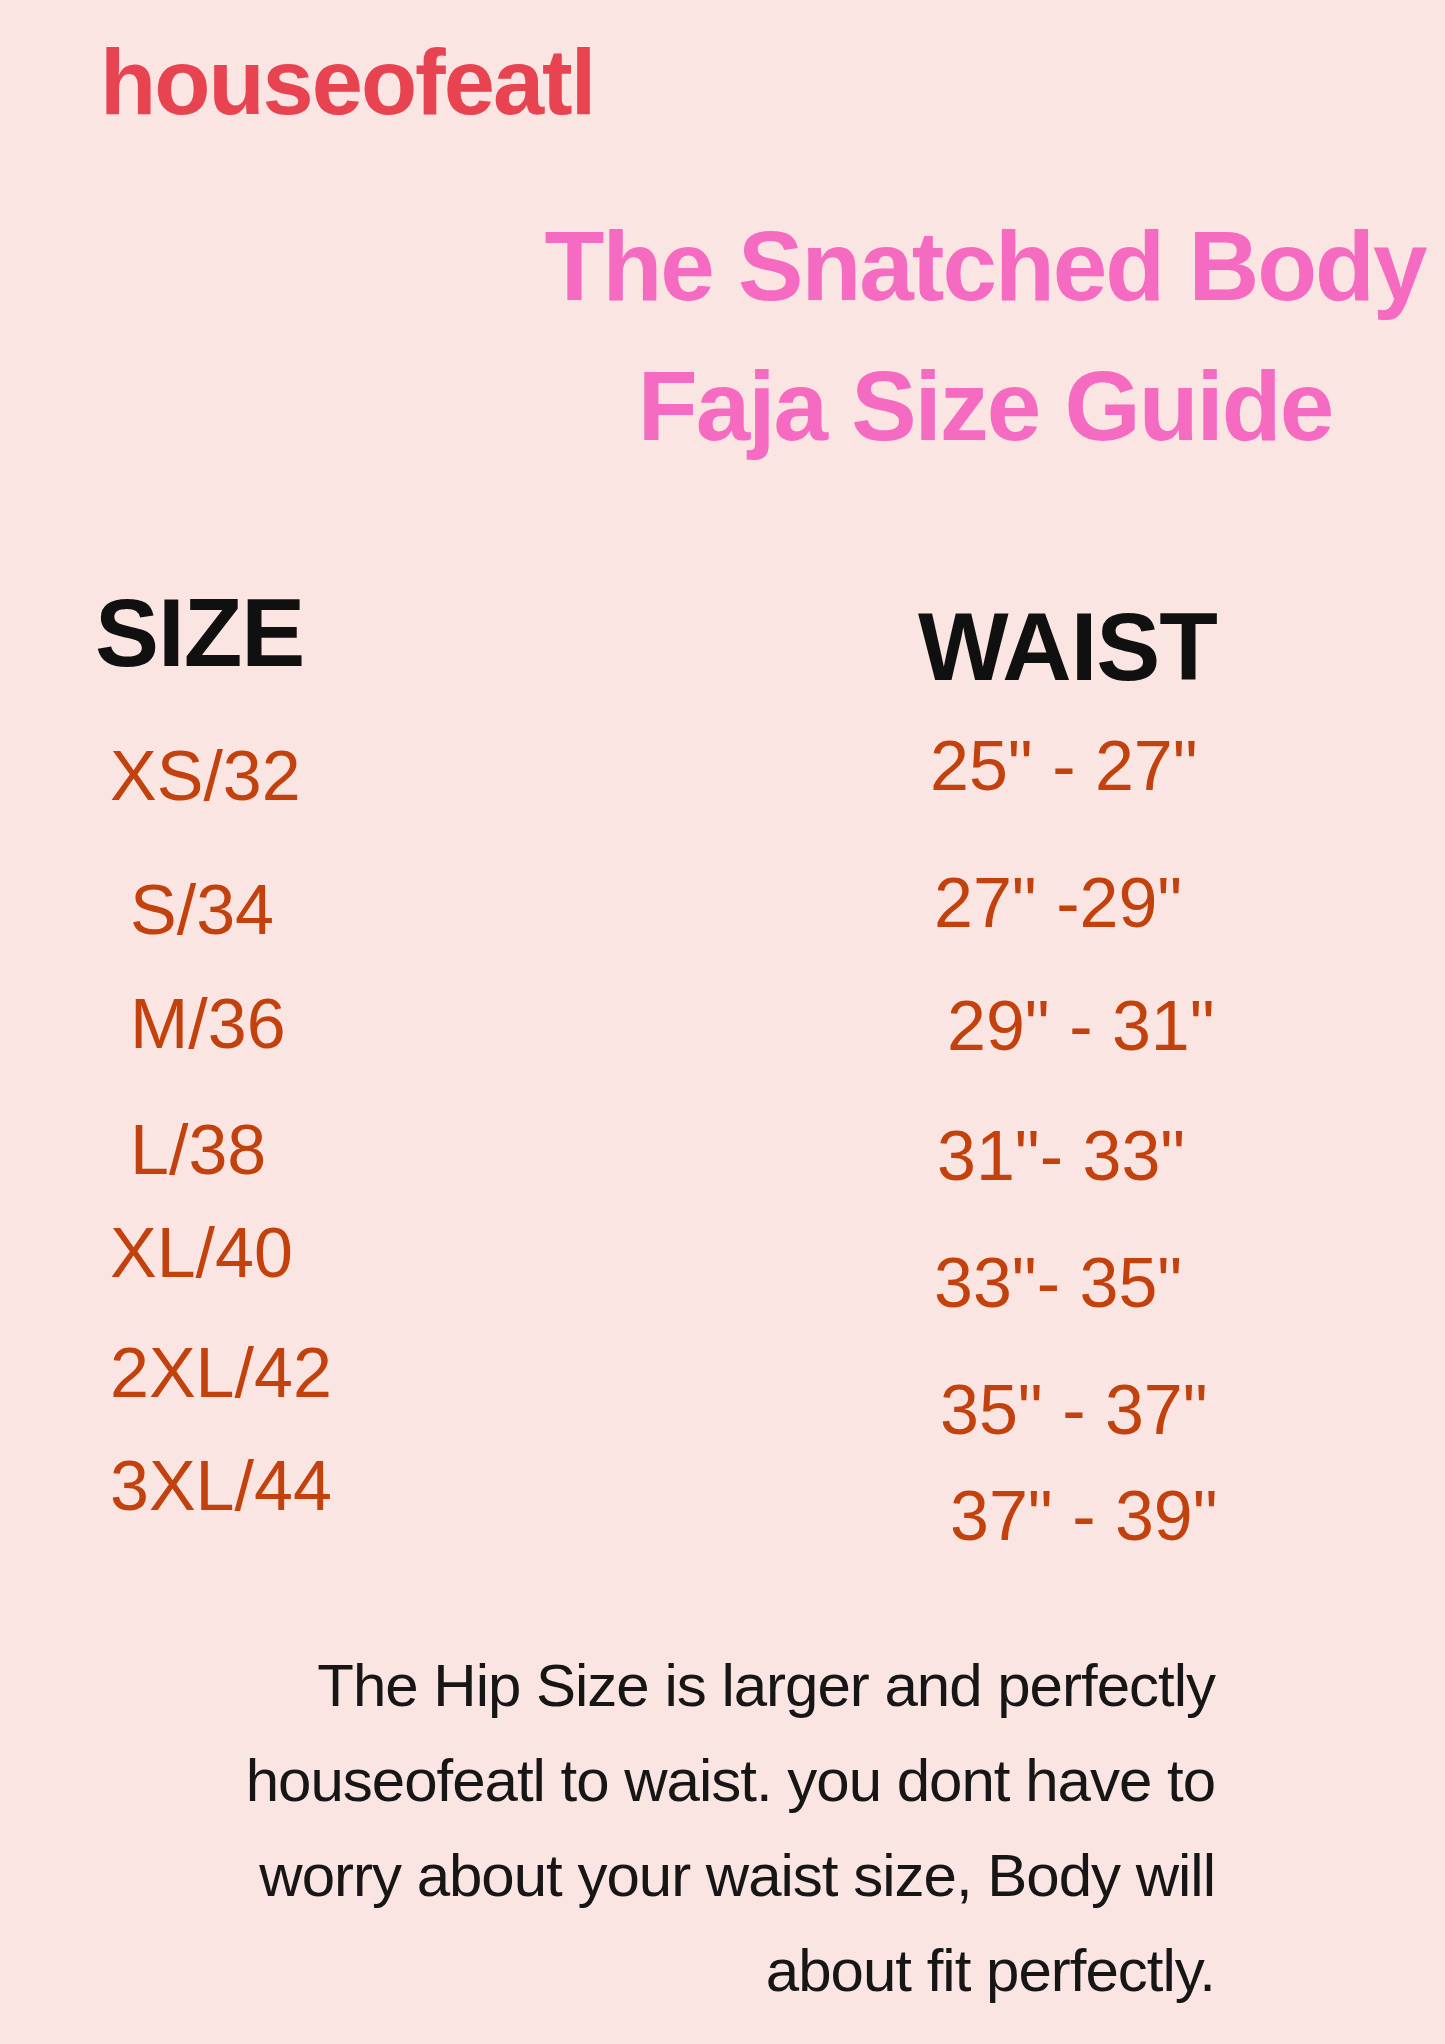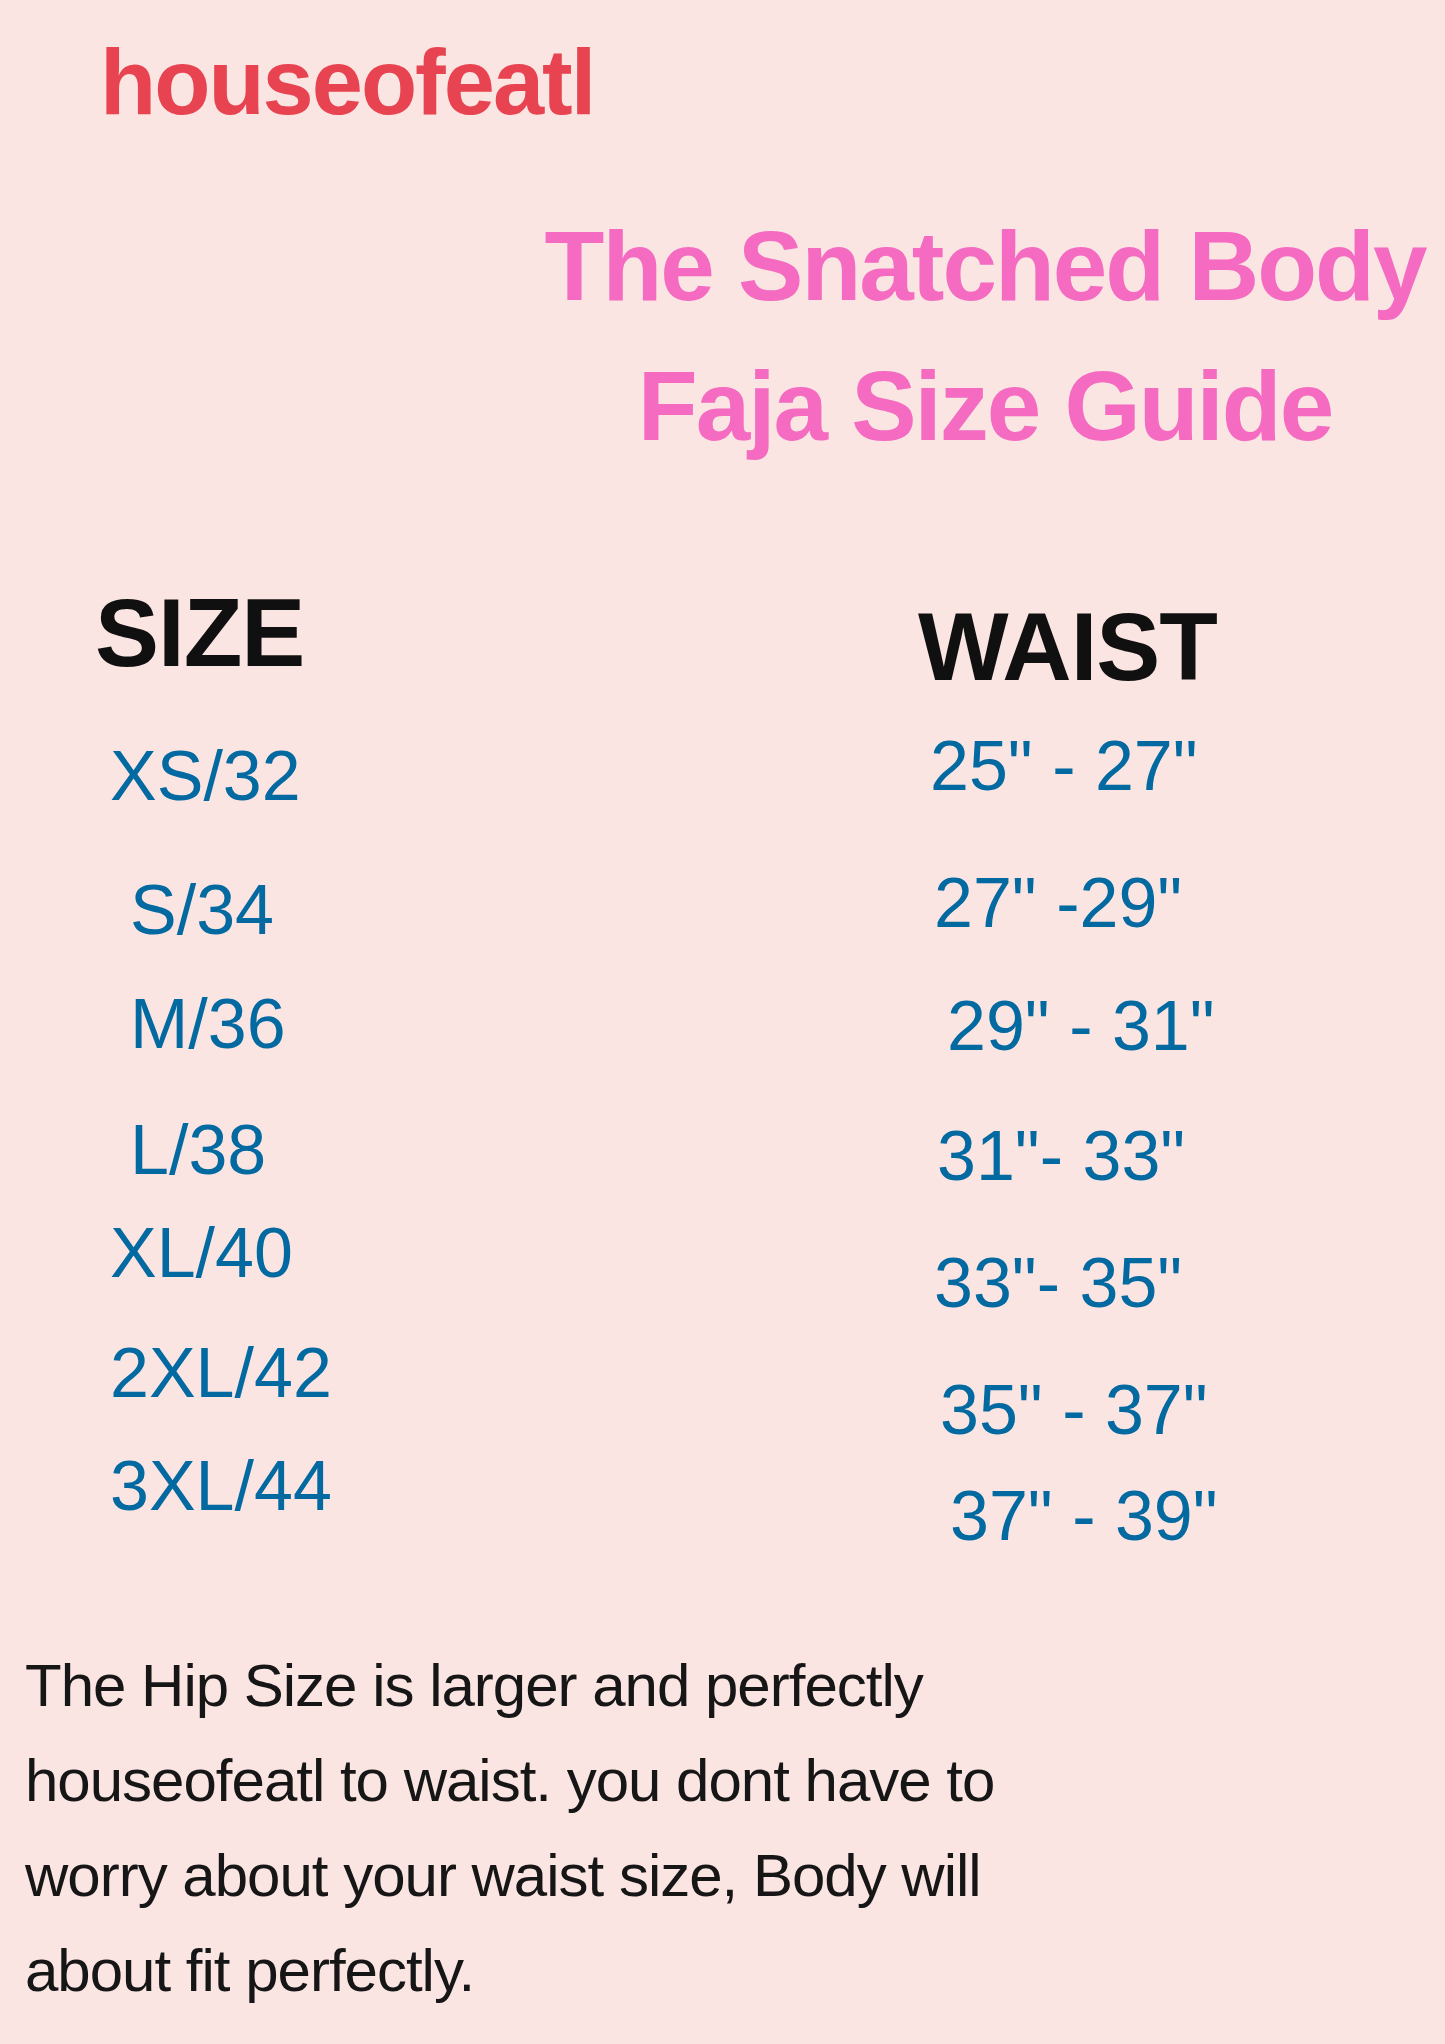--- a/index.html
+++ b/index.html
@@ -37,42 +37,42 @@
     font-weight: 700;
     letter-spacing: -1px;
     color: #101010;
   }
   .size-header  { left: 95px;  top: 578px; text-align: center; }
   .waist-header { left: 918px; top: 592px; }
 
   .cell {
     font-size: 70px;
     font-weight: 400;
-    color: #0369a1;
+    color: #c2410c;
   }
   .s1 { left: 110px; top: 736px; }
   .s2 { left: 130px; top: 870px; }
   .s3 { left: 130px; top: 984px; }
   .s4 { left: 130px; top: 1103px; margin-top: 7px; }
   .s5 { left: 110px; top: 1213px; }
   .s6 { left: 110px; top: 1333px; }
   .s7 { left: 110px; top: 1446px; }
 
   .w1 { left: 930px; top: 726px; }
   .w2 { left: 934px; top: 863px; }
   .w3 { left: 947px; top: 986px; }
   .w4 { left: 937px; top: 1116px; }
   .w5 { left: 934px; top: 1243px; }
   .w6 { left: 940px; top: 1370px; }
   .w7 { left: 950px; top: 1476px; }
 
   .note {
     left: 25px; top: 1638px;
     width: 1190px;
-    text-align: left;
+    text-align: right;
     font-size: 60px;
     font-weight: 400;
     letter-spacing: -1px;
     line-height: 95px;
     color: #161616;
     white-space: normal;
   }
   .note div { white-space: nowrap; }
 </style>
 </head>

